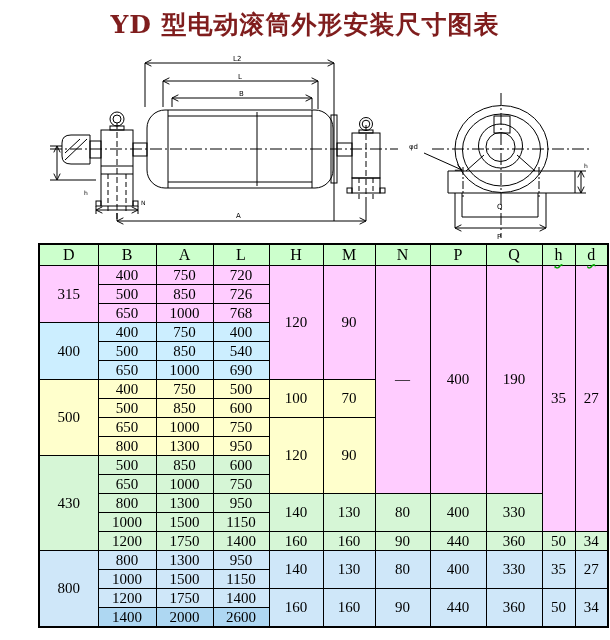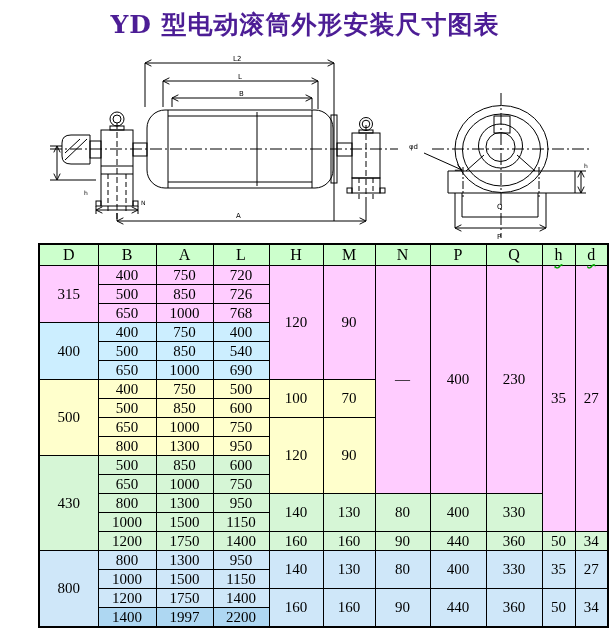--- a/index.html
+++ b/index.html
@@ -1,18 +1,18 @@
 <!DOCTYPE html>
 <html><head>
 <meta charset="utf-8">
 <style>
   html,body{margin:0;padding:0;background:#ffffff;width:610px;height:640px;overflow:hidden;
     font-family:"Liberation Serif","DejaVu Serif",serif;}
   .page-title{margin-top:8px;text-align:center;font-size:25px;font-weight:bold;
-    color:#4c1d95;letter-spacing:1px;font-family:"DejaVu Serif","Liberation Serif",serif;}
+    color:#7f1d1d;letter-spacing:1px;font-family:"DejaVu Serif","Liberation Serif",serif;}
   .drawing{display:block;margin-top:2px;}
   .dim-table{margin-left:38px;border-collapse:collapse;table-layout:fixed;width:569px;}
   .dim-table td,.dim-table th{border:1px solid #000;text-align:center;vertical-align:middle;
     padding:0;font-size:15px;font-weight:normal;line-height:1;}
   .dim-table{border:2px solid #000;}
   .dim-table th{height:20px;font-size:16px;background:#ccffcc;}
   .dim-table td{height:18px;}
   .squig{text-decoration:underline wavy #00a800;text-underline-offset:3px;}
   .pink{background:#ffccff;}
   .blue1{background:#cceeff;}
@@ -175,21 +175,21 @@
   </tr>
   <tr>
     <td class="pink" rowspan="3">315</td>
     <td class="pink">400</td>
     <td class="pink">750</td>
     <td class="pink">720</td>
     <td class="pink" rowspan="6">120</td>
     <td class="pink" rowspan="6">90</td>
     <td class="pink" rowspan="12">—</td>
     <td class="pink" rowspan="12">400</td>
-    <td class="pink" rowspan="12">230</td>
+    <td class="pink" rowspan="12">190</td>
     <td class="pink" rowspan="14">35</td>
     <td class="pink" rowspan="14">27</td>
   </tr>
   <tr>
     <td class="pink">500</td>
     <td class="pink">850</td>
     <td class="pink">726</td>
   </tr>
   <tr>
     <td class="pink">650</td>
@@ -300,17 +300,17 @@
     <td class="blue2" rowspan="2">160</td>
     <td class="blue2" rowspan="2">160</td>
     <td class="blue2" rowspan="2">90</td>
     <td class="blue2" rowspan="2">440</td>
     <td class="blue2" rowspan="2">360</td>
     <td class="blue2" rowspan="2">50</td>
     <td class="blue2" rowspan="2">34</td>
   </tr>
   <tr>
     <td class="sel">1400</td>
-    <td class="sel">1997</td>
-    <td class="sel">2200</td>
+    <td class="sel">2000</td>
+    <td class="sel">2600</td>
   </tr>
 </tbody>
   </table>
 
 </body></html>

